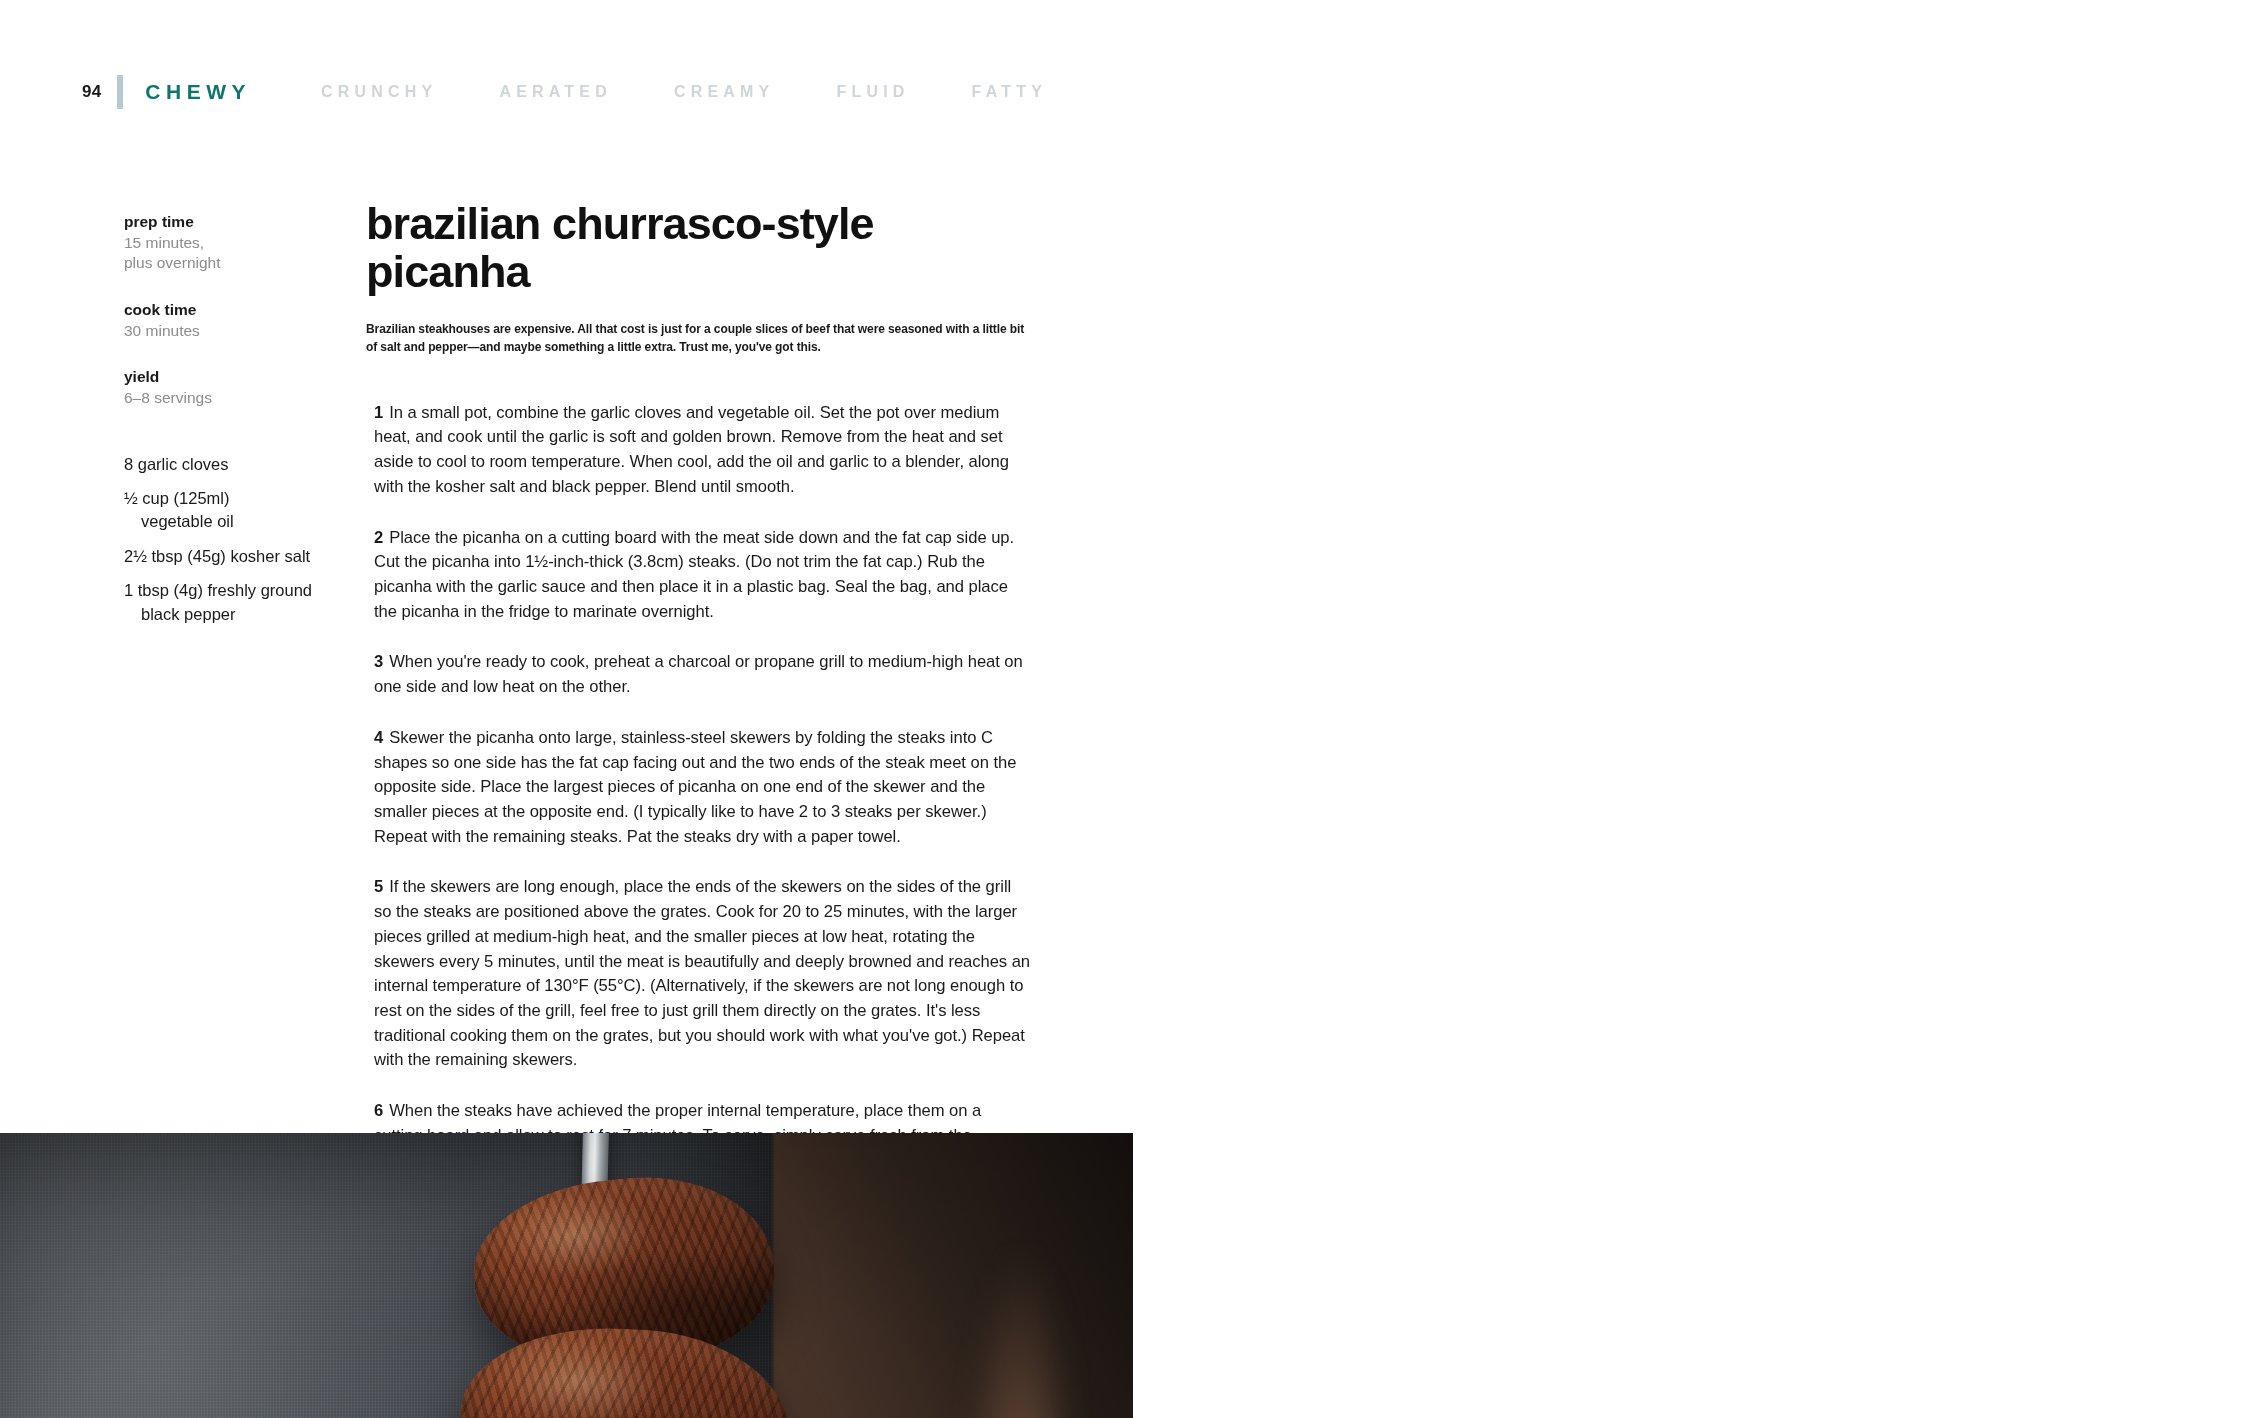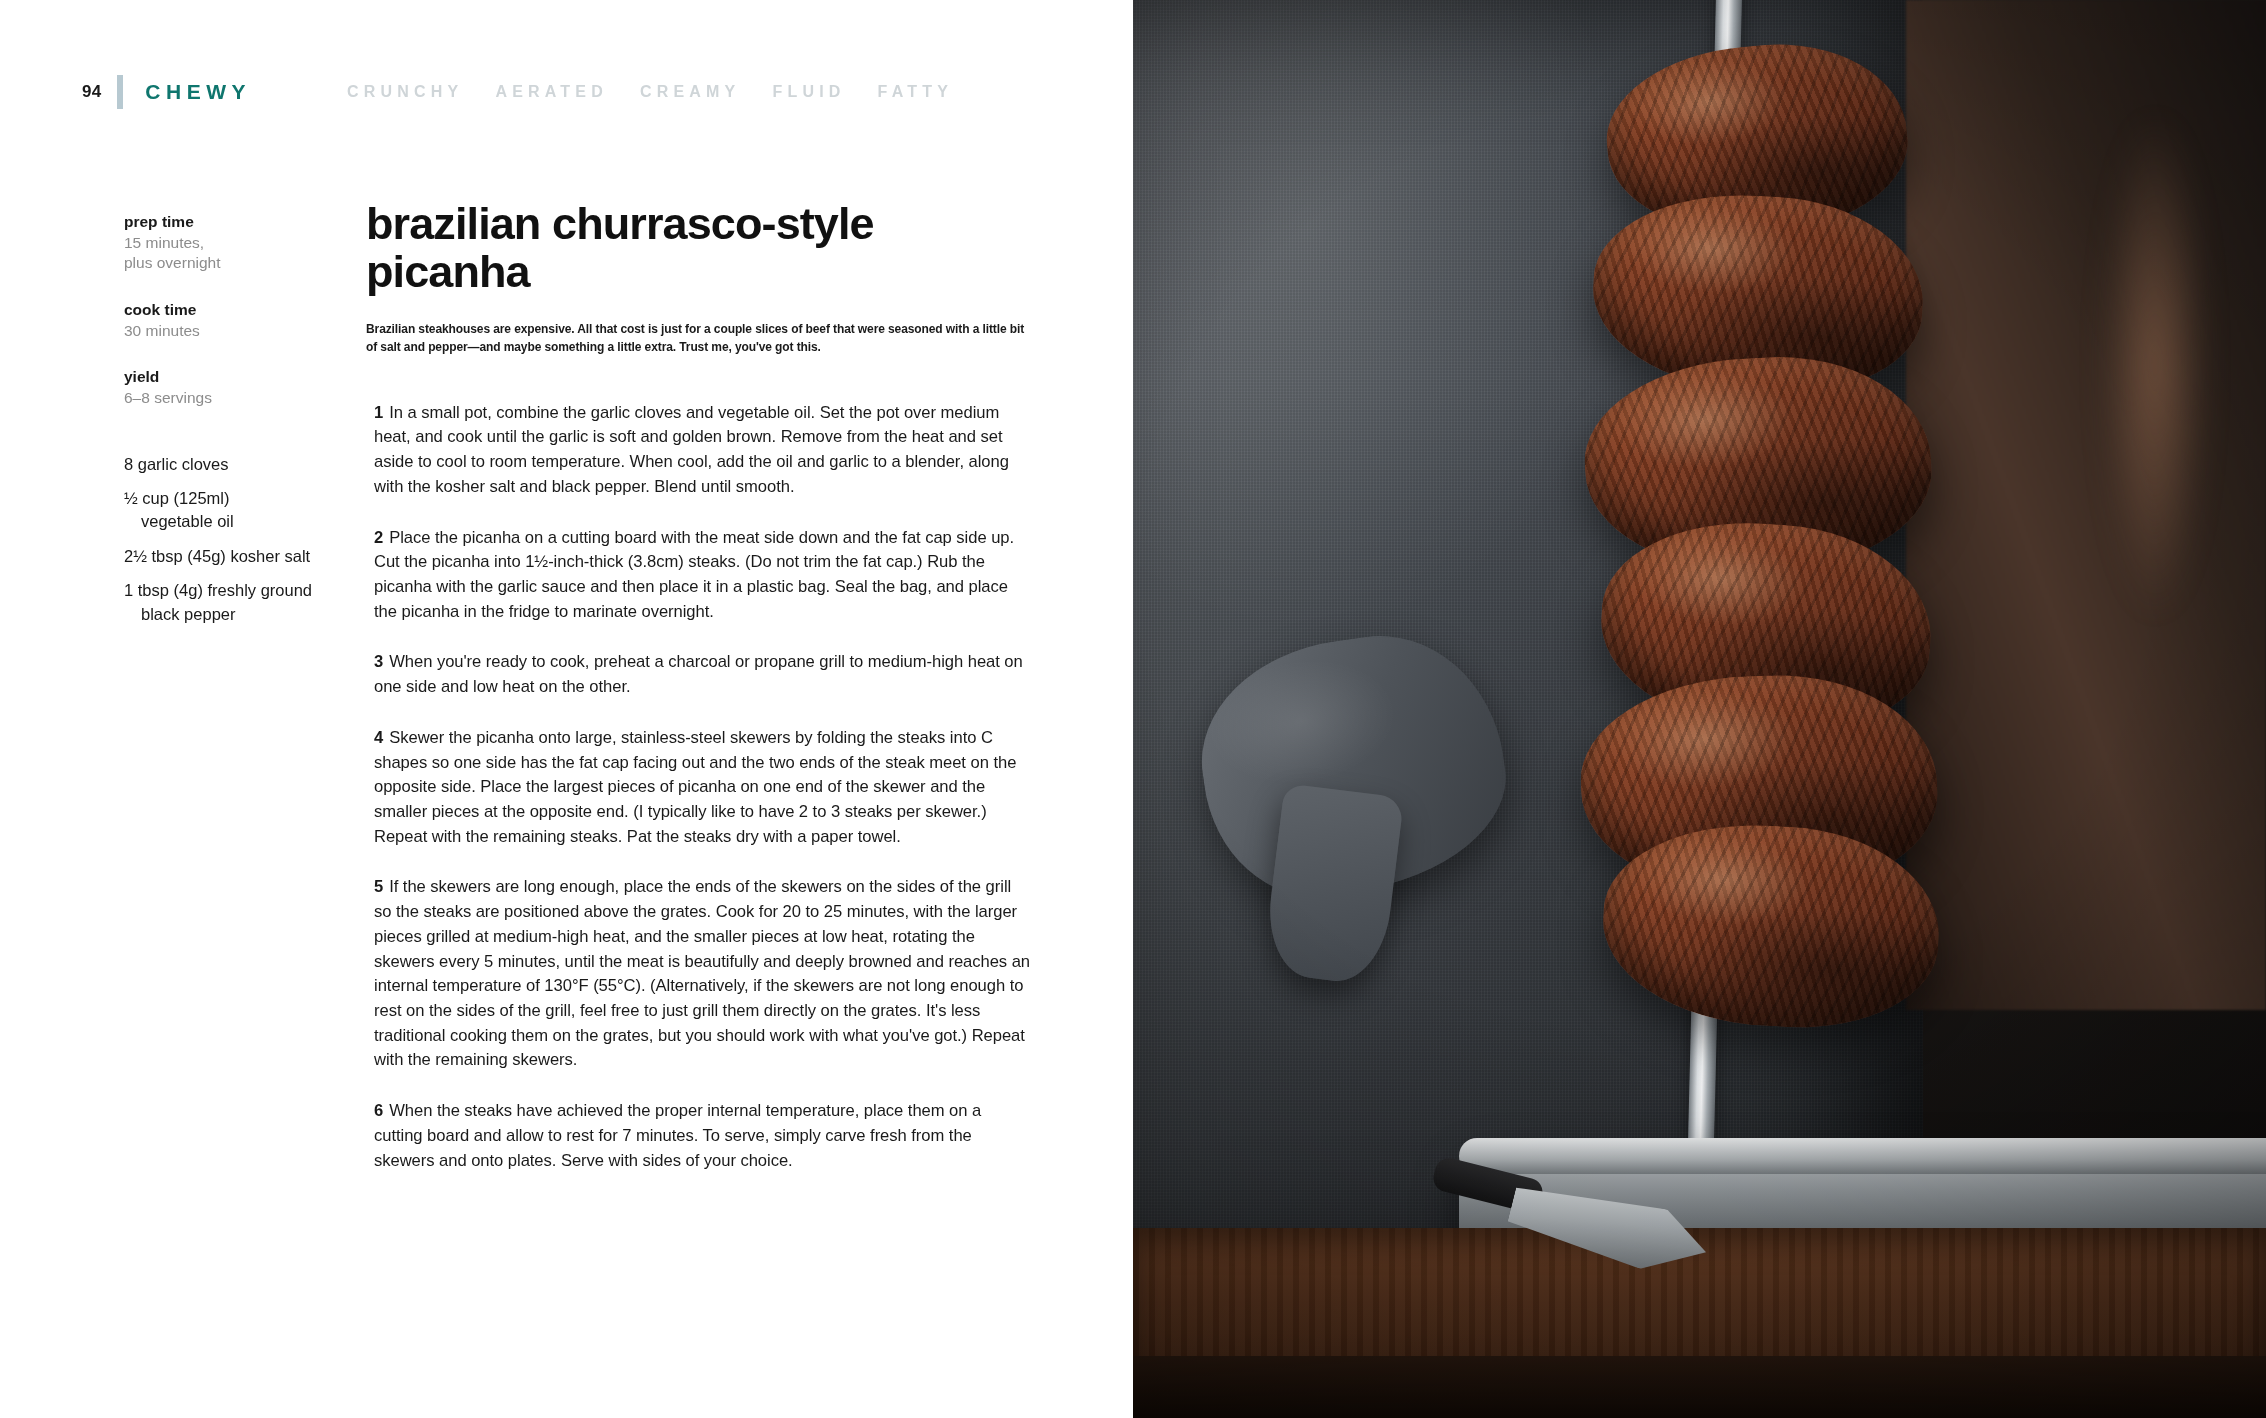--- a/index.html
+++ b/index.html
@@ -14,20 +14,21 @@
     font-family: "Liberation Sans", sans-serif;
     color: #111111;
     overflow: hidden;
   }
 
   .spread {
     position: relative;
     width: 2266px;
     height: 1418px;
     display: flex;
+    flex-direction: column;
   }
 
   
   .page-left {
     position: relative;
     width: 1133px;
     height: 1418px;
     background: #ffffff;
     flex: 0 0 1133px;
   }
@@ -55,22 +56,22 @@
     margin-right: 22px;
   }
   .head-active {
     font-size: 21px;
     font-weight: 700;
     letter-spacing: 5.5px;
     color: #0f766e;
   }
   .head-list {
     display: flex;
-    margin-left: 96px;
-    gap: 32px;
+    margin-left: 70px;
+    gap: 62px;
     text-align: center;
   }
   .head-item {
     font-size: 16px;
     font-weight: 600;
     letter-spacing: 5.2px;
     color: #cfd5d8;
   }
 
   

